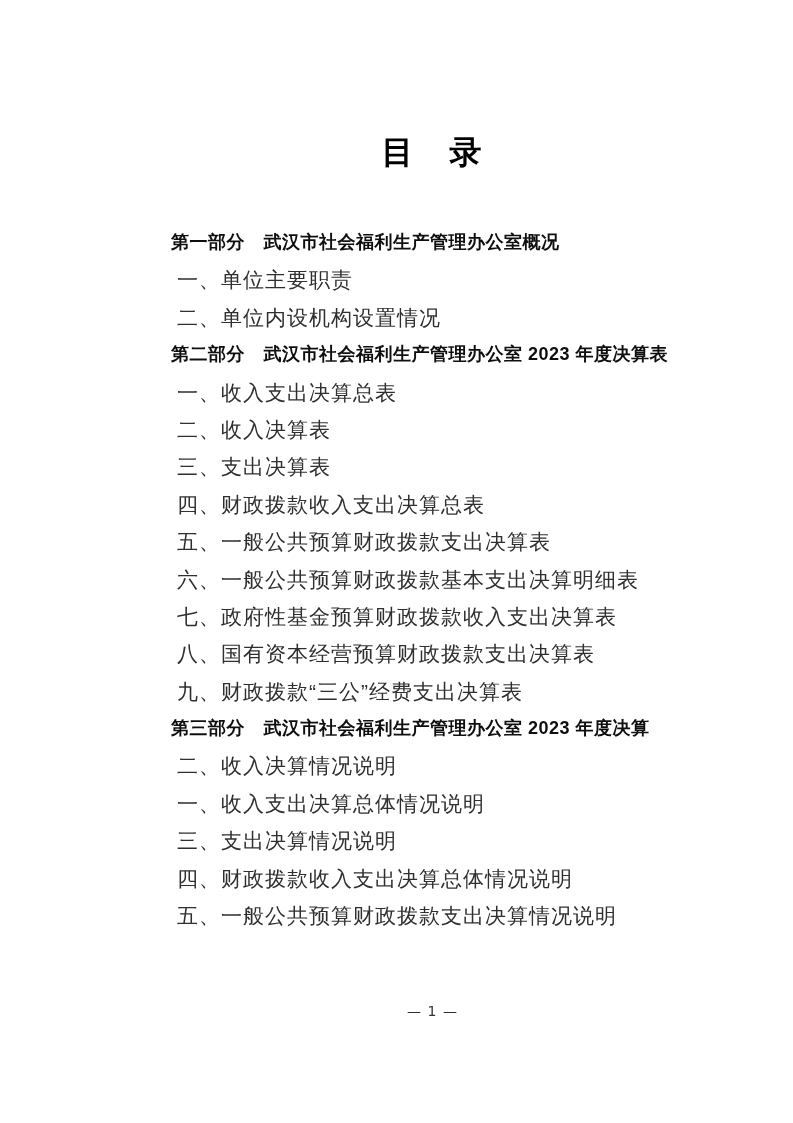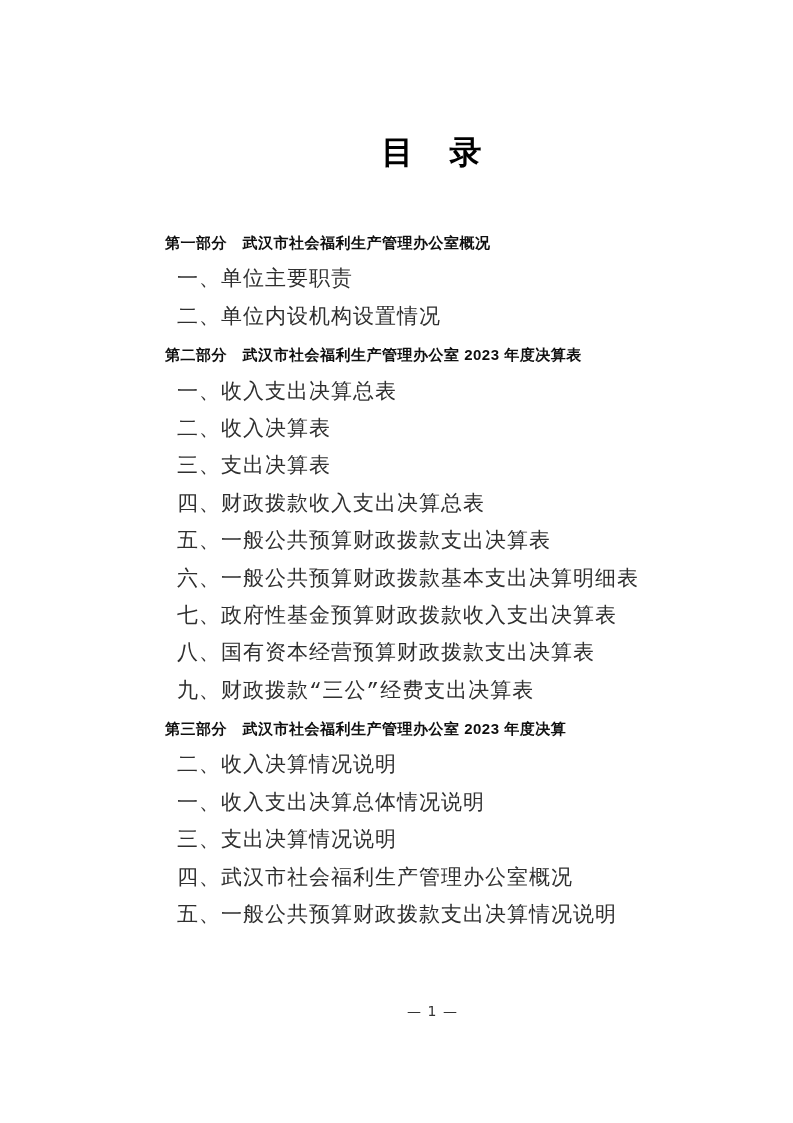--- a/index.html
+++ b/index.html
@@ -38,25 +38,25 @@
   .toc p {
     margin: 0;
     padding: 0;
     height: 37.4px;
     line-height: 37.4px;
     font-size: 21px;
     letter-spacing: 1px;
     color: #2f2f2f;
     text-indent: 2em;
     white-space: nowrap;
-    font-family: Liberation Mono, monospace;
+    font-family: Liberation Sans, sans-serif;
   }
   .toc p.section {
     font-weight: bold;
-    font-size: 15px;
+    font-size: 18px;
     letter-spacing: 0.5px;
     color: #0f0f0f;
     font-family: "Liberation Sans", "DejaVu Sans", sans-serif;
   }
   .toc p.cont {
     text-indent: 0;
   }
   .page-footer {
     position: absolute;
     top: 1000px;
@@ -88,19 +88,19 @@
     <p class="item">四、财政拨款收入支出决算总表</p>
     <p class="item">五、一般公共预算财政拨款支出决算表</p>
     <p class="item">六、一般公共预算财政拨款基本支出决算明细表</p>
     <p class="item">七、政府性基金预算财政拨款收入支出决算表</p>
     <p class="item">八、国有资本经营预算财政拨款支出决算表</p>
     <p class="item">九、财政拨款“三公”经费支出决算表</p>
     <p class="section">第三部分　武汉市社会福利生产管理办公室 2023 年度决算</p>
     <p class="item">二、收入决算情况说明</p>
     <p class="item">一、收入支出决算总体情况说明</p>
     <p class="item">三、支出决算情况说明</p>
-    <p class="item">四、武汉市社会福利生产管理办公室概况</p>
+    <p class="item">四、财政拨款收入支出决算总体情况说明</p>
     <p class="item">五、一般公共预算财政拨款支出决算情况说明</p>
   </div>
 
   <div class="page-footer">— 1 —</div>
 
 </div>
 
 </body></html>

